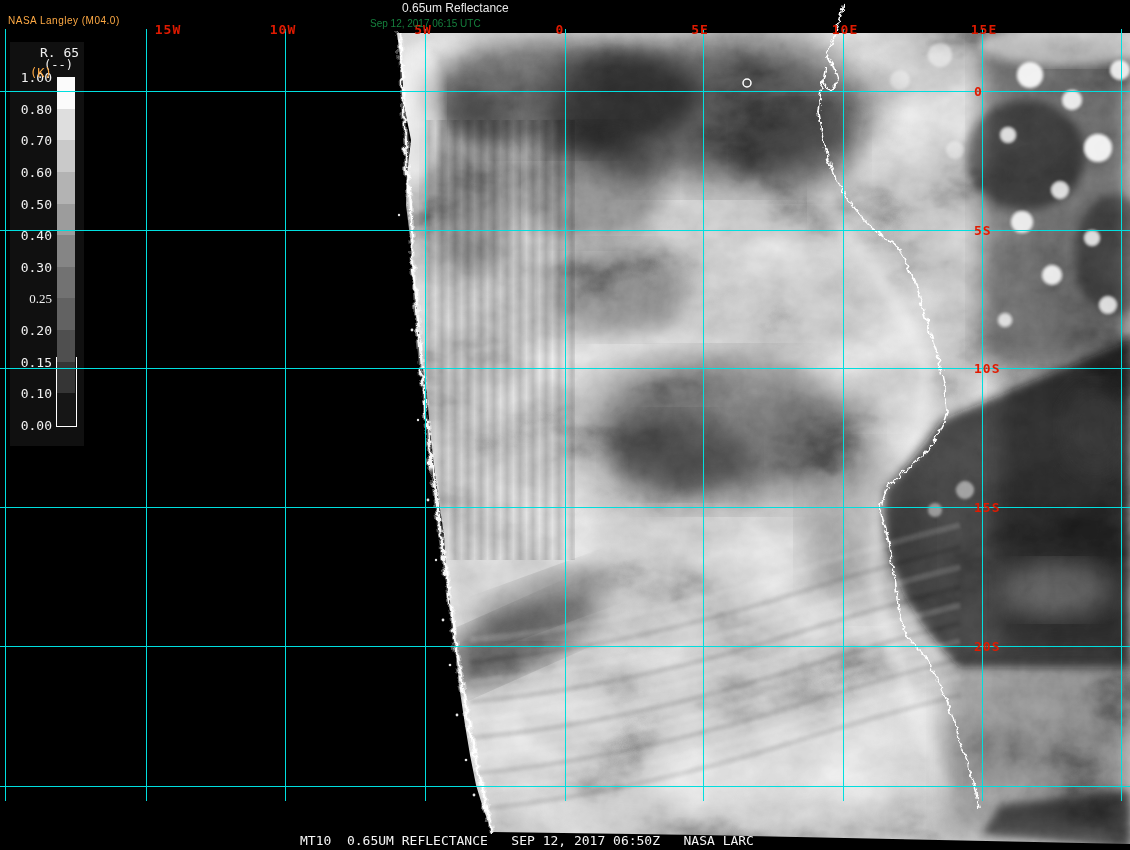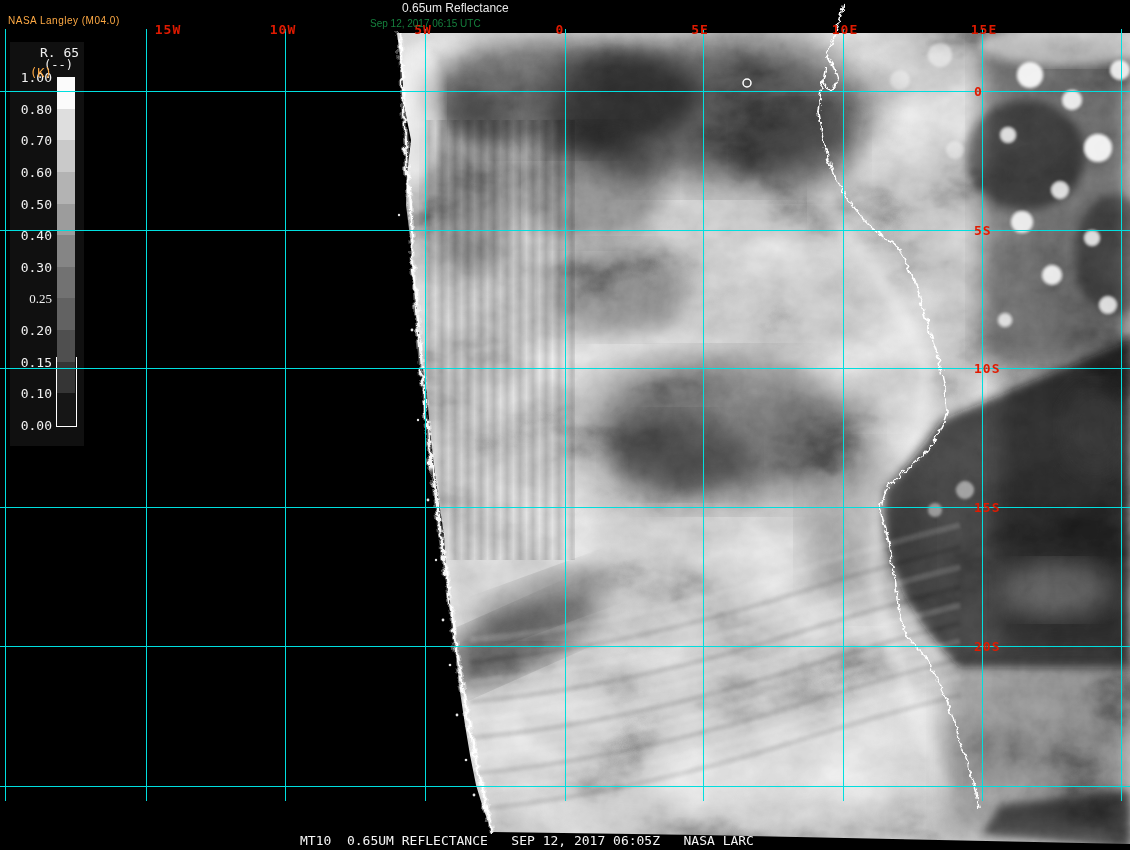--- a/index.html
+++ b/index.html
@@ -258,14 +258,14 @@
       <div class="lat-label" style="top: 230px; color: rgb(224, 26, 0);">5S</div>
       <div class="lat-label" style="top: 368px; color: rgb(224, 26, 0);">10S</div>
       <div class="lat-label" style="top: 507px; color: rgb(224, 26, 0);">15S</div>
       <div class="lat-label" style="top: 646px; color: rgb(224, 26, 0); text-align: center;">20S</div>
     </div>
 
   <div class="credit" style="color: rgb(255, 170, 68);">NASA Langley (M04.0)</div>
   <div class="title">0.65um Reflectance</div>
   <div class="datetime">Sep 12, 2017 06:15 UTC</div>
 
-  <div class="caption">MT10  0.65UM REFLECTANCE   SEP 12, 2017 06:05Z   NASA LARC</div>
+  <div class="caption">MT10  0.65UM REFLECTANCE   SEP 12, 2017 06:50Z   NASA LARC</div>
 </div>
 
 </body></html>

